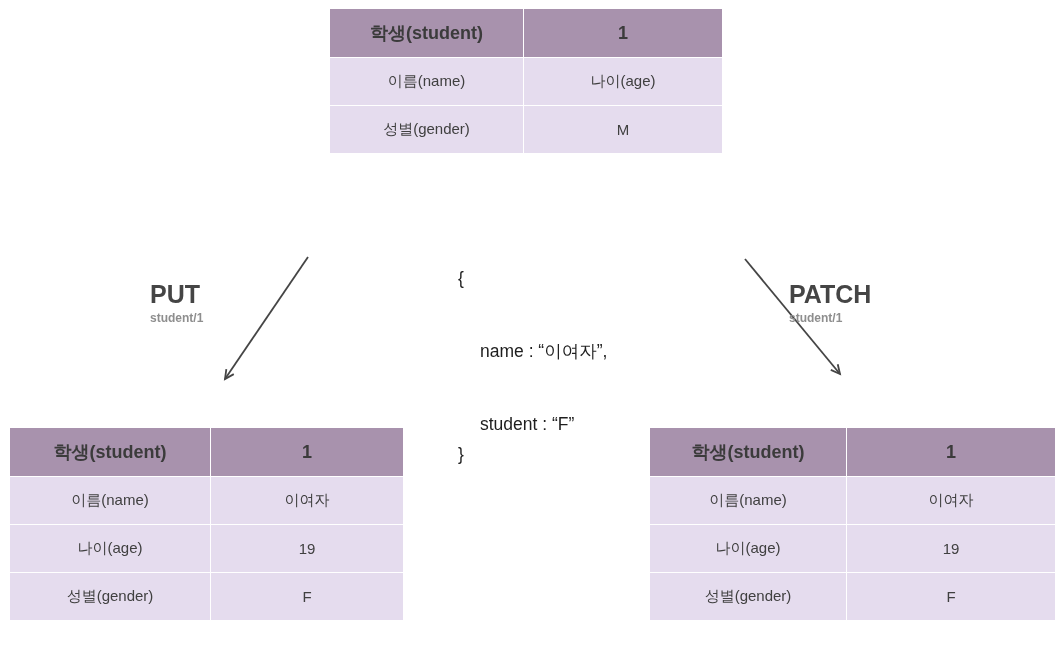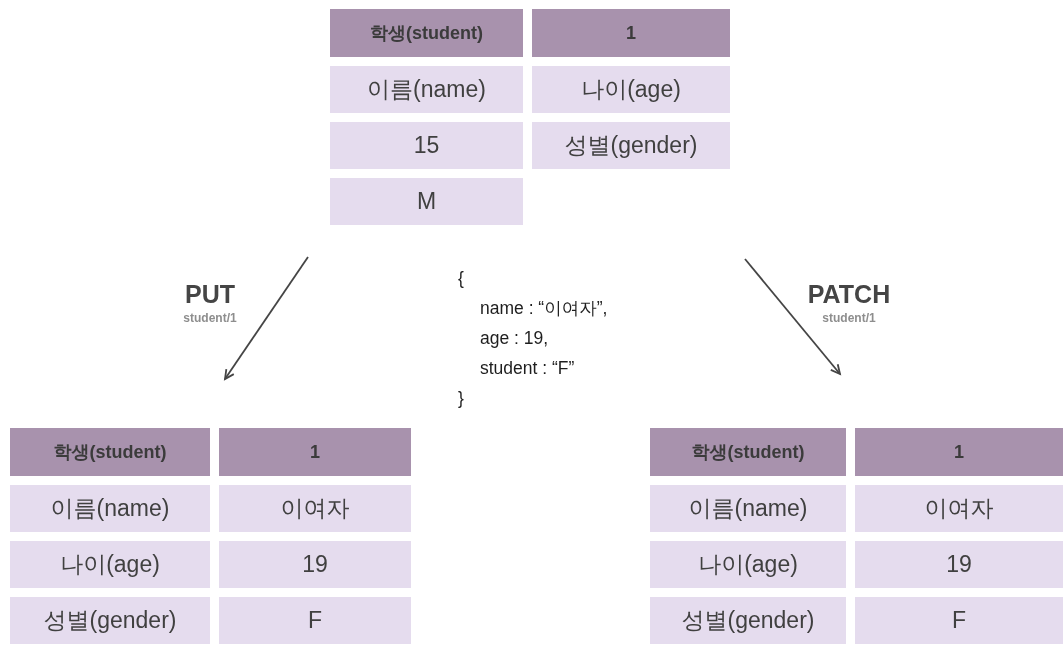--- a/index.html
+++ b/index.html
@@ -8,74 +8,73 @@
     background: #ffffff;
     font-family: "Liberation Sans", sans-serif;
     position: relative;
     overflow: hidden;
   }
 
   .tbl {
     position: absolute;
     display: grid;
     grid-template-rows: 48px 47px 47px 47px;
-    gap: 9px;
+    gap: 1px;
   }
   #table-original { left: 330px; top: 9px;  grid-template-columns: 193px 198px; }
   #table-put      { left: 10px;  top: 428px; grid-template-columns: 200px 192px; }
   #table-patch    { left: 650px; top: 428px; grid-template-columns: 196px 208px; }
 
   .cell {
     background: var(--row-bg, #e5dcee);
     color: var(--cell-text, #404040);
-    font-size: 23px;
+    font-size: 15px;
     display: flex;
     align-items: center;
     justify-content: center;
   }
   .cell.head {
     background: var(--header-bg, #a892ad);
     color: var(--header-text, #3b3b3b);
     font-weight: bold;
     font-size: 18px;
   }
 
-  .method-label { position: absolute; text-align: center; }
+  .method-label { position: absolute; text-align: left; }
   #put-label   { left: 150px; top: 281px; width: 120px; }
   #patch-label { left: 789px; top: 281px; width: 120px; }
   .method { font-size: 25px; font-weight: bold; color: var(--method-text, #454545); line-height: 27px; }
   .path   { font-size: 12px; color: var(--path-text, #8e8e8e); line-height: 21px; font-weight: bold; }
 
   #request-body {
     position: absolute;
     left: 458px; top: 263px;
     font-size: 17.5px;
     color: var(--body-text, #1e1e1e);
   }
   #request-body .line { height: 30px; line-height: 30px; white-space: pre; }
-  #request-body .indent { padding-left: 22px; }
+  #request-body .indent { padding-left: 22px; margin-top: 43px; }
 
   #arrows-layer {
     position: absolute;
     left: 0; top: 0;
     width: 1064px; height: 656px;
     pointer-events: none;
   }
 </style>
 </head>
 <body>
 
 <div>
 
   <div class="tbl" id="table-original">
     <div class="cell head">학생(student)</div>
     <div class="cell head">1</div>
     <div class="cell">이름(name)</div>
     <div class="cell">나이(age)</div>
-    <div class="cell">15</div>
     <div class="cell">성별(gender)</div>
     <div class="cell">M</div>
   </div>
 
   <svg id="arrows-layer" viewBox="0 0 1064 656" xmlns="http://www.w3.org/2000/svg">
     <defs>
       <marker id="arrowhead" markerUnits="userSpaceOnUse" markerWidth="16" markerHeight="16" refX="10" refY="5.5" orient="auto">
         <path d="M1,1 L10,5.5 L1,10" fill="none" stroke="var(--arrow, #454545)" stroke-width="1.8"></path>
       </marker>
     </defs>
@@ -89,21 +88,20 @@
   </div>
 
   <div class="method-label" id="patch-label">
     <div class="method">PATCH</div>
     <div class="path">student/1</div>
   </div>
 
   <div id="request-body">
     <div class="line">{</div>
     <div class="line indent">name : “이여자”,</div>
-    <div class="line indent">age : 19,</div>
     <div class="line indent">student : “F”</div>
     <div class="line">}</div>
   </div>
 
   <div class="tbl" id="table-put">
     <div class="cell head">학생(student)</div>
     <div class="cell head">1</div>
     <div class="cell">이름(name)</div>
     <div class="cell">이여자</div>
     <div class="cell">나이(age)</div>

